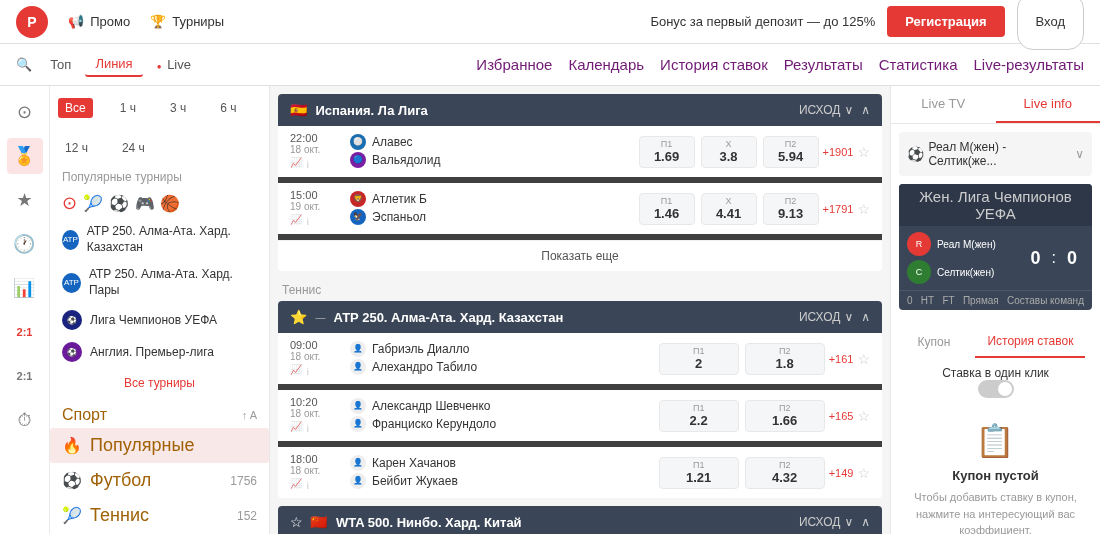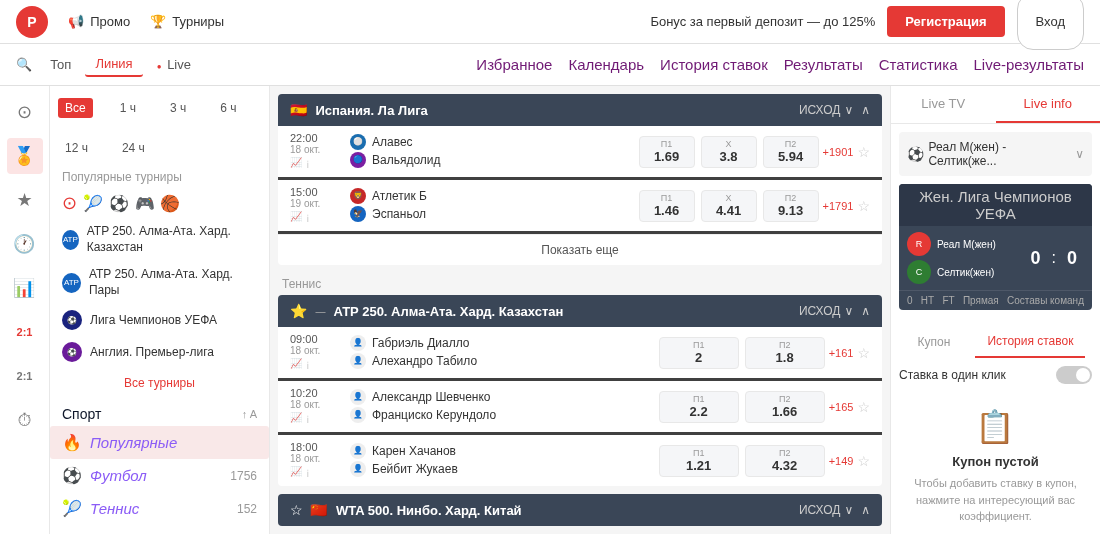--- a/index.html
+++ b/index.html
@@ -40,44 +40,44 @@
     .filter-tab { padding: 3px 7px; font-size: 12px; color: #555; cursor: pointer; border-radius: 3px; }
     .filter-tab.active { background: #e53935; color: #fff; border-radius: 3px; }
     .section-title { font-size: 12px; color: #999; padding: 8px 12px 4px; }
     .tournament-icons { display: flex; align-items: center; gap: 6px; padding: 4px 12px; }
     .sport-icon { font-size: 16px; cursor: pointer; }
     .tournament-item { display: flex; align-items: center; gap: 8px; padding: 6px 12px; cursor: pointer; }
     .tournament-logo { width: 20px; height: 20px; background: #ddd; border-radius: 50%; display: flex; align-items: center; justify-content: center; font-size: 9px; color: #999; }
     .tournament-name { font-size: 12px; color: #333; line-height: 1.3; }
     .all-tournaments { text-align: center; font-size: 12px; color: #e53935; padding: 8px; cursor: pointer; }
     .sport-section-title { display: flex; align-items: center; justify-content: space-between; padding: 8px 12px 4px; }
-    .sport-section-label { font-size: 14px; color: #0f172a; }
+    .sport-section-label { font-size: 16px; color: #a16207; }
     .sport-sort { display: flex; gap: 4px; font-size: 11px; color: #999; cursor: pointer; }
     .sport-list-item { display: flex; align-items: center; gap: 8px; padding: 7px 12px; cursor: pointer; border-radius: 3px; }
     .sport-list-item.active { background: #f9e8e8; }
     .sport-list-icon { font-size: 16px; width: 20px; text-align: center; }
-    .sport-list-name { flex: 1; font-size: 15px; color: #8b5cf6; font-style: italic; }
+    .sport-list-name { flex: 1; font-size: 18px; color: #a16207; }
     .sport-list-count { font-size: 12px; color: #999; }
     .fire-icon { color: #e53935; }
 
     
     .center { flex: 1; overflow-y: auto; background: #f5f5f5; padding: 8px; }
 
     
     .sport-category-label { font-size: 12px; color: #999; padding: 4px 0 4px 4px; }
 
     
     .match-group { background: #fff; border-radius: 4px; margin-bottom: 8px; overflow: hidden; }
     .match-group-header { background: #3a4657; color: #fff; display: flex; align-items: center; padding: 8px 12px; gap: 8px; cursor: pointer; }
     .match-group-flag { font-size: 14px; }
     .match-group-title { flex: 1; font-size: 13px; font-weight: bold; }
     .match-group-outcome { display: flex; align-items: center; gap: 4px; font-size: 12px; color: #ccc; }
     .match-group-chevron { font-size: 12px; color: #ccc; }
 
-    .match-row { display: flex; align-items: center; padding: 6px 12px; border-bottom: 3px solid #404040; }
+    .match-row { display: flex; align-items: center; padding: 6px 12px; border-bottom: 6px solid #404040; }
     .match-row:last-child { border-bottom: none; }
     .match-time-col { width: 60px; }
     .match-time { font-size: 11px; color: #555; }
     .match-date { font-size: 10px; color: #999; }
     .match-teams-col { flex: 1; }
     .match-team { display: flex; align-items: center; gap: 6px; margin-bottom: 2px; font-size: 12px; color: #333; }
     .team-icon { width: 16px; height: 16px; background: #eee; border-radius: 50%; display: flex; align-items: center; justify-content: center; font-size: 8px; }
     .odds-group { display: flex; gap: 6px; align-items: center; margin-left: 8px; }
     .odd-btn { min-width: 56px; height: 32px; background: #f5f6f8; border: 1px solid #e8e8e8; border-radius: 4px; display: flex; flex-direction: column; align-items: center; justify-content: center; cursor: pointer; }
     .odd-label { font-size: 9px; color: #999; }
@@ -97,21 +97,21 @@
     .match-selector-chevron { font-size: 12px; color: #999; }
     .score-card { margin: 0 8px 8px; background: #3a4657; border-radius: 4px; overflow: hidden; }
     .score-card-title { background: #2d3748; color: #ccc; font-size: 15px; padding: 4px 8px; text-align: center; }
     .score-row { display: flex; align-items: center; padding: 6px 8px; gap: 6px; }
     .score-team-logo { width: 24px; height: 24px; background: #e53935; border-radius: 50%; display: flex; align-items: center; justify-content: center; font-size: 9px; color: #fff; }
     .score-team-name { flex: 1; font-size: 10px; color: #fff; }
     .score-value { font-size: 18px; color: #fff; font-weight: bold; width: 24px; text-align: center; }
     .score-separator { font-size: 16px; color: #fff; }
     .score-footer { display: flex; justify-content: space-between; padding: 4px 8px; border-top: 1px solid rgba(255,255,255,0.1); }
     .score-footer-item { font-size: 10px; color: #aaa; cursor: pointer; }
-    .one-click { display: flex; align-items: center; justify-content: space-between; padding: 8px; font-size: 12px; color: #333; }
+    .one-click { display: flex; align-items: center; justify-content: space-between; padding: 8px; font-size: 12px; color: #333; flex-direction: column; }
     .toggle { width: 36px; height: 18px; background: #ccc; border-radius: 9px; position: relative; cursor: pointer; }
     .toggle-thumb { width: 14px; height: 14px; background: #fff; border-radius: 50%; position: absolute; top: 2px; right: 2px; }
     .empty-coupon { text-align: center; padding: 16px 12px; }
     .empty-coupon-icon { font-size: 32px; color: #ccc; margin-bottom: 8px; }
     .empty-coupon-title { font-size: 13px; font-weight: bold; color: #333; margin-bottom: 6px; }
     .empty-coupon-text { font-size: 11px; color: #999; line-height: 1.5; }
     .banner-placeholder { margin: 8px; height: 80px; background: linear-gradient(135deg, #4a90d9, #2c5f8a); border-radius: 4px; overflow: hidden; position: relative; }
 
     
     ::-webkit-scrollbar { width: 4px; }

